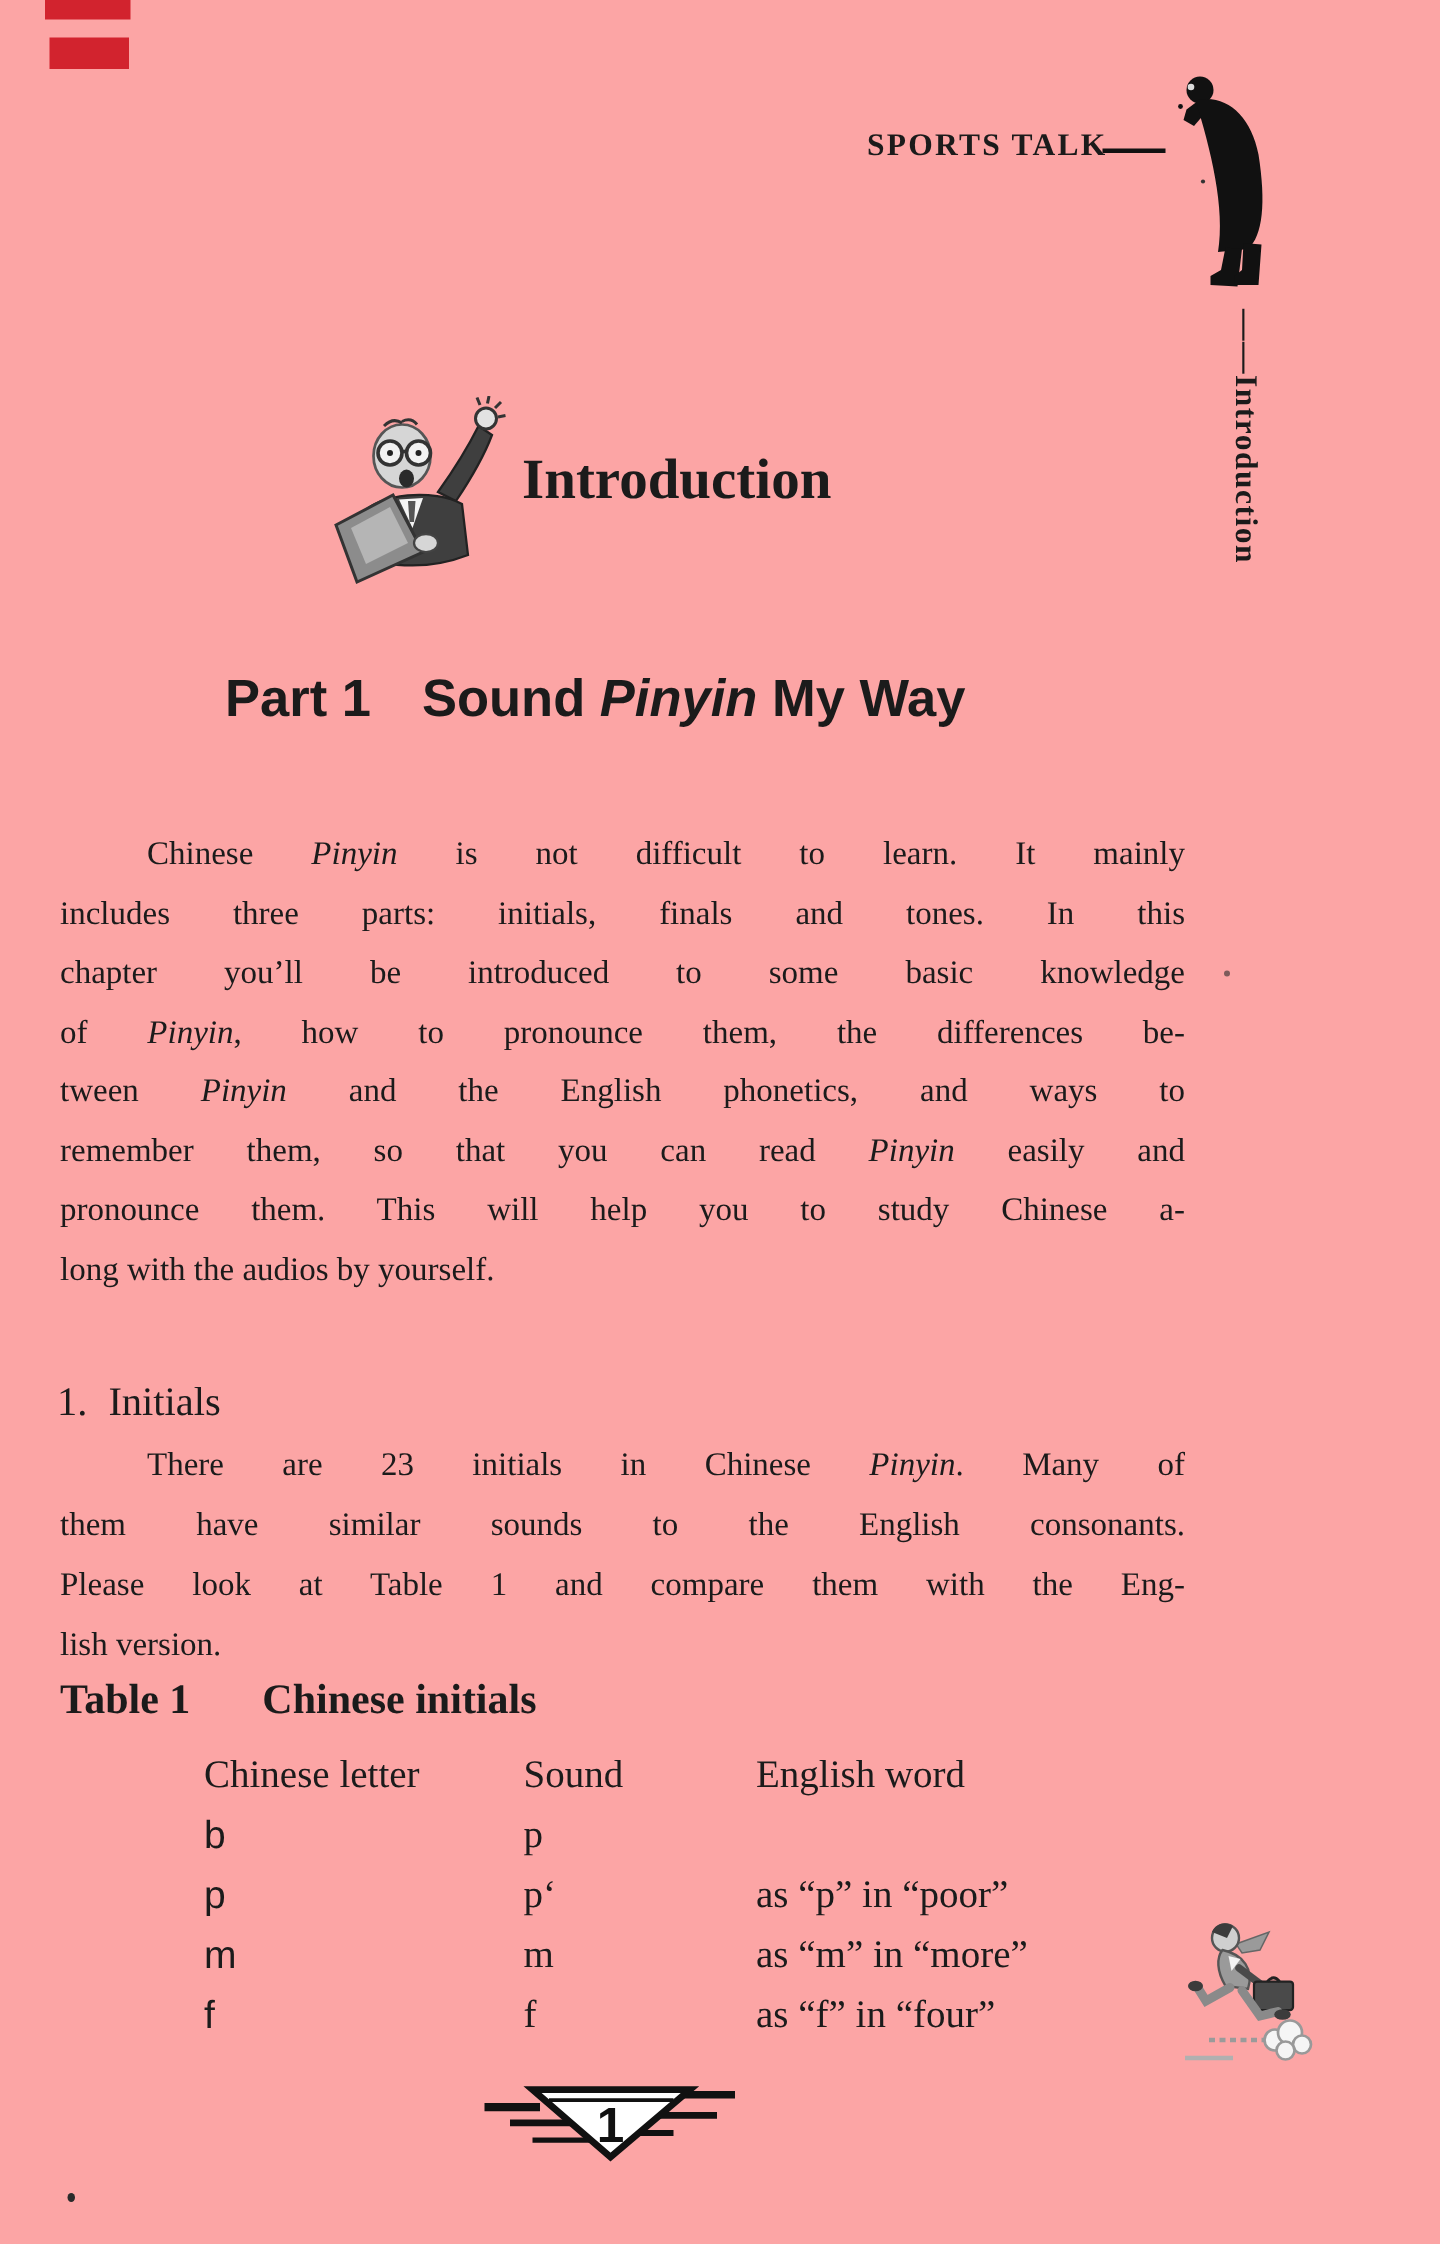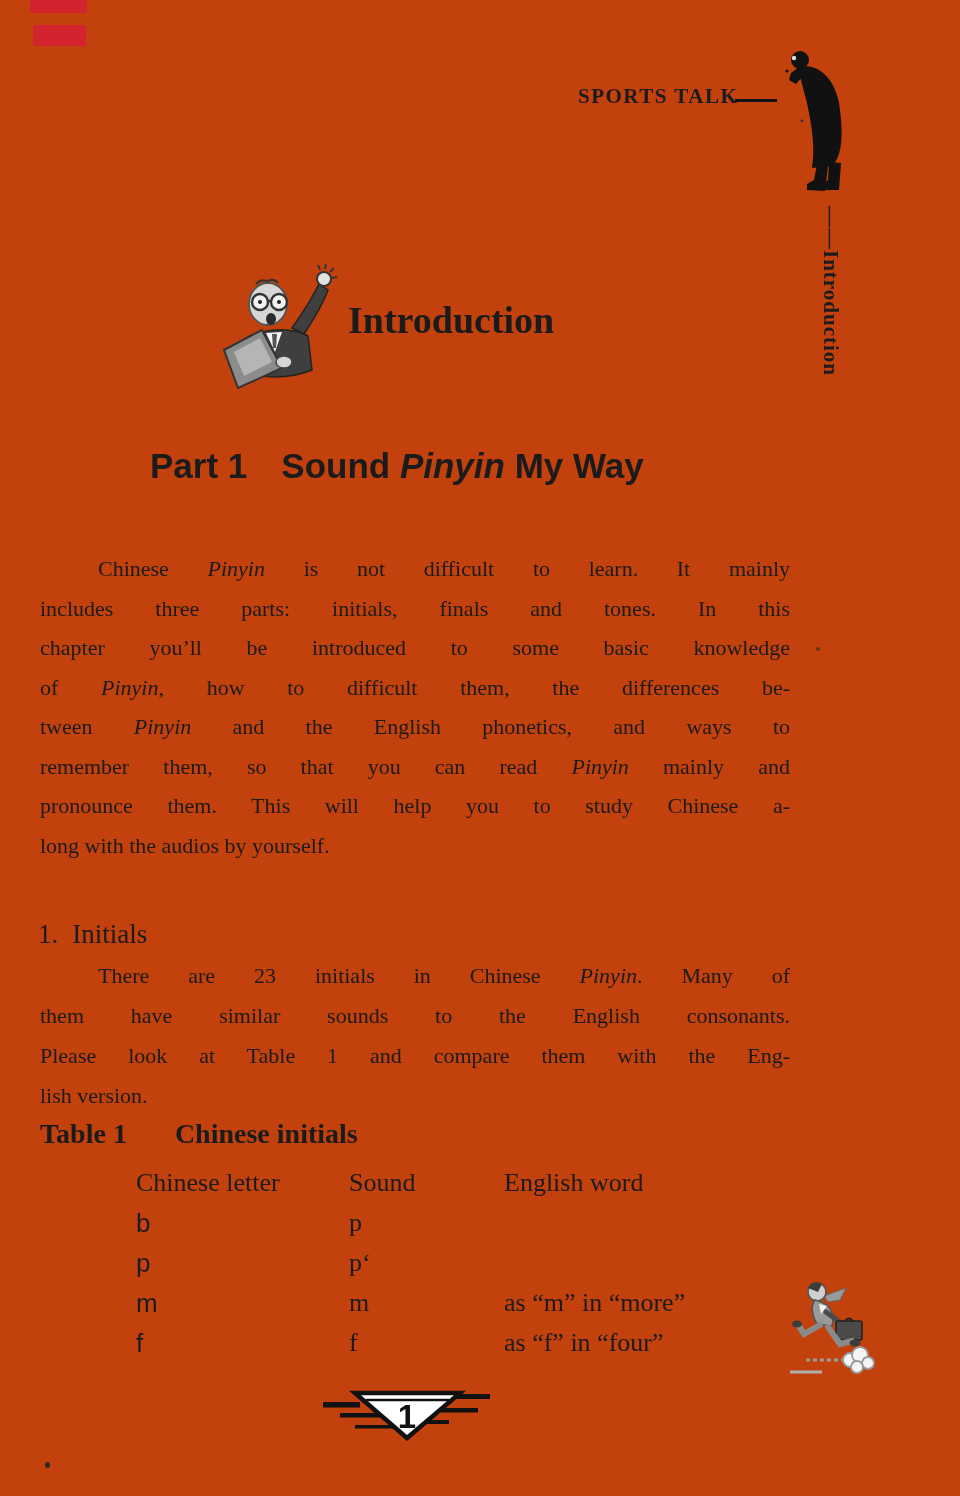--- a/index.html
+++ b/index.html
@@ -1,18 +1,18 @@
 <!DOCTYPE html>
 <html><head>
 <meta charset="utf-8">
 <style>
   html,body{margin:0;padding:0;background:#e8e8e8;}
   .page{
     position:relative;width:960px;height:1496px;margin:0 auto;
-    background:#c2410c;overflow:hidden;
+    background:#fca5a5;overflow:hidden;
     font-family:"Liberation Serif","DejaVu Serif",serif;color:#1b1b1b;
   }
   .abs{position:absolute;}
   
   .red-mark{position:absolute;background:#d2232e;}
   .red-mark.m1{left:30px;top:0;width:57px;height:13px;}
   .red-mark.m2{left:33px;top:25px;width:53px;height:21px;}
   
   .running-head{left:578px;top:84px;font-weight:700;font-size:21px;letter-spacing:1.5px;}
   .running-rule{left:735px;top:99px;width:42px;height:3px;background:#111;}
@@ -111,23 +111,23 @@
     <span class="part-number">Part 1</span>
     <div>
         <div class="tline last"><span>Sound </span><span class="it">Pinyin</span><span> My Way</span></div>
       </div>
   </div>
 
   <div class="abs body-par par1">
       <div class="tline ind"><span>Chinese </span><span class="it">Pinyin</span><span> is not difficult to learn.  It mainly</span></div>
       <div class="tline"><span>includes three parts: initials, finals and tones.  In this</span></div>
       <div class="tline"><span>chapter you’ll be introduced to some basic knowledge</span></div>
-      <div class="tline"><span>of </span><span class="it">Pinyin</span><span>, how to difficult them, the differences be-</span></div>
+      <div class="tline"><span>of </span><span class="it">Pinyin</span><span>, how to pronounce them, the differences be-</span></div>
       <div class="tline"><span>tween </span><span class="it">Pinyin</span><span> and the English phonetics, and ways to</span></div>
-      <div class="tline"><span>remember them, so that you can read </span><span class="it">Pinyin</span><span> mainly and</span></div>
+      <div class="tline"><span>remember them, so that you can read </span><span class="it">Pinyin</span><span> easily and</span></div>
       <div class="tline"><span>pronounce them.  This will help you to study Chinese a-</span></div>
       <div class="tline last"><span>long with the audios by yourself.</span></div>
     </div>
 
   <div class="abs section-heading">
     <span class="num">1.</span><span>Initials</span>
   </div>
 
   <div class="abs body-par par2">
       <div class="tline ind"><span>There are 23 initials in Chinese </span><span class="it">Pinyin</span><span>.  Many of</span></div>
@@ -147,20 +147,21 @@
       <div class="tcell">English word</div>
     </div>
     <div>
         <div class="trow">
           <div class="tcell c0">b</div>
           <div class="tcell c1">p</div>
         </div>
         <div class="trow">
           <div class="tcell c0">p</div>
           <div class="tcell c1">p‘</div>
+          <div class="tcell c2">as “p” in “poor”</div>
         </div>
         <div class="trow">
           <div class="tcell c0">m</div>
           <div class="tcell c1">m</div>
           <div class="tcell c2">as “m” in “more”</div>
         </div>
         <div class="trow">
           <div class="tcell c0">f</div>
           <div class="tcell c1">f</div>
           <div class="tcell c2">as “f” in “four”</div>

